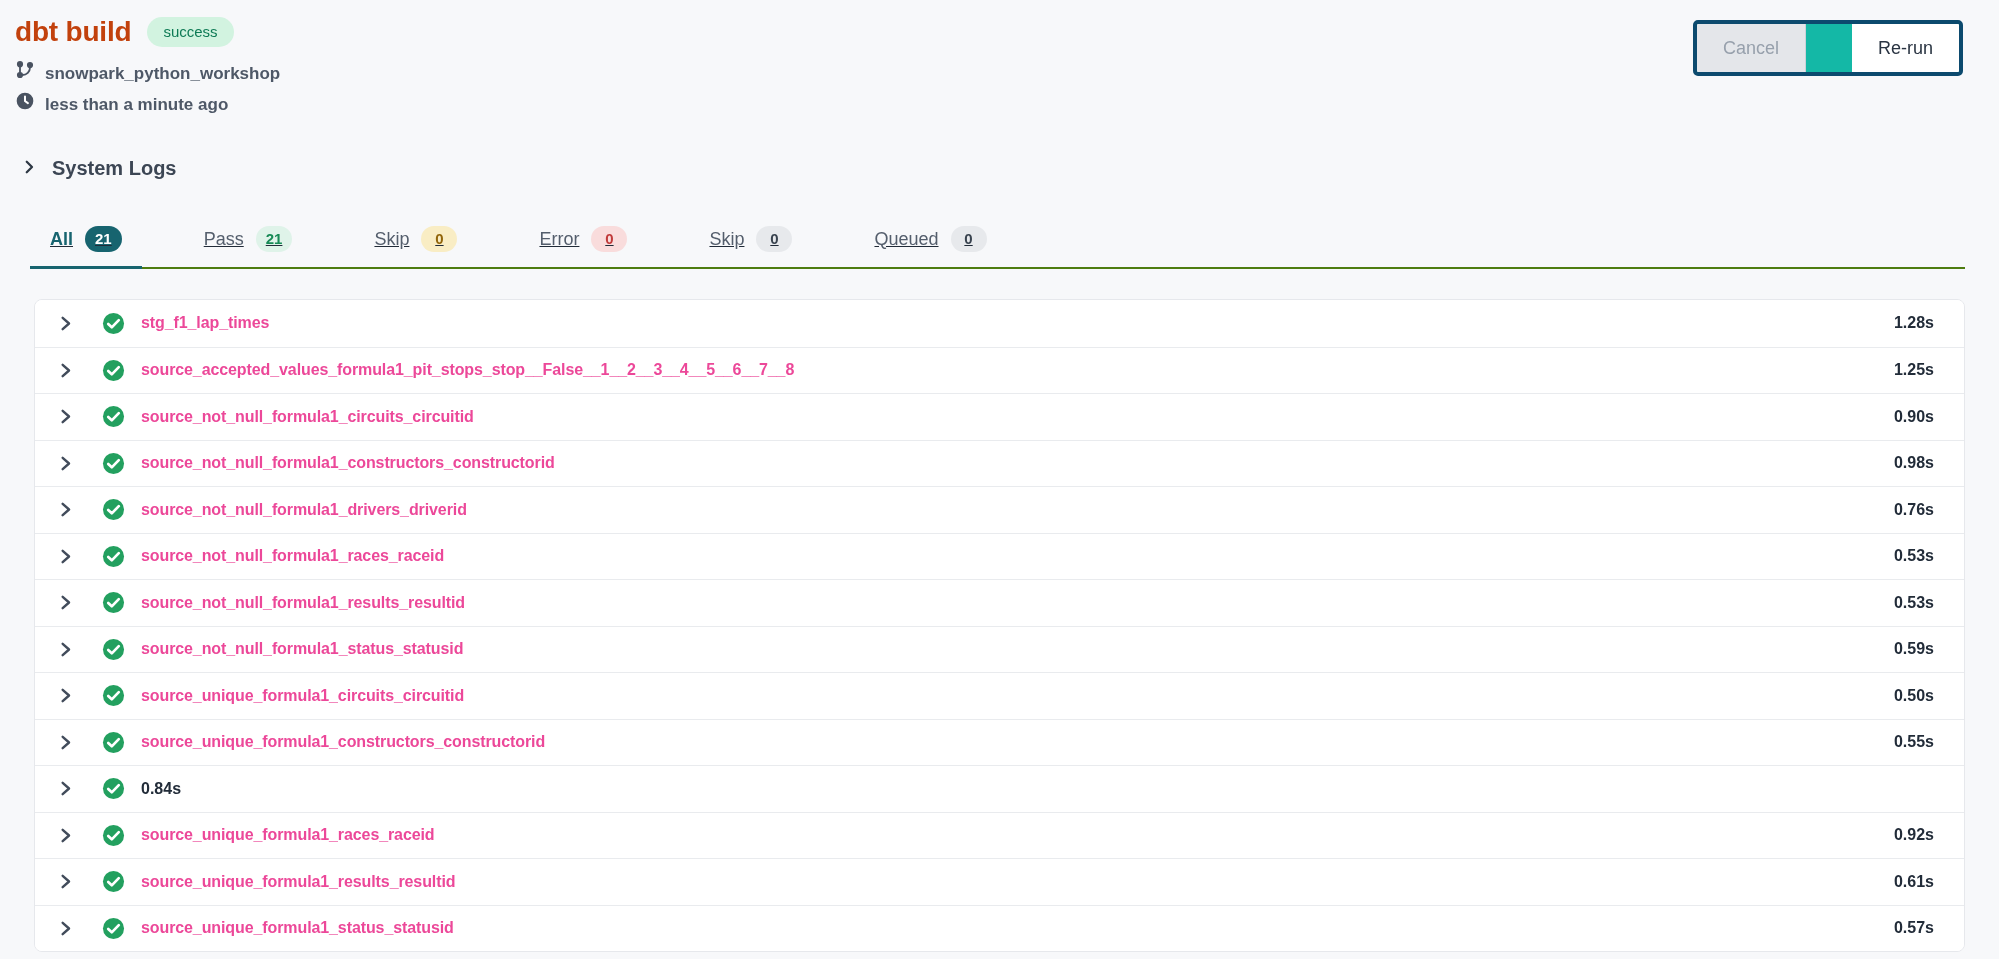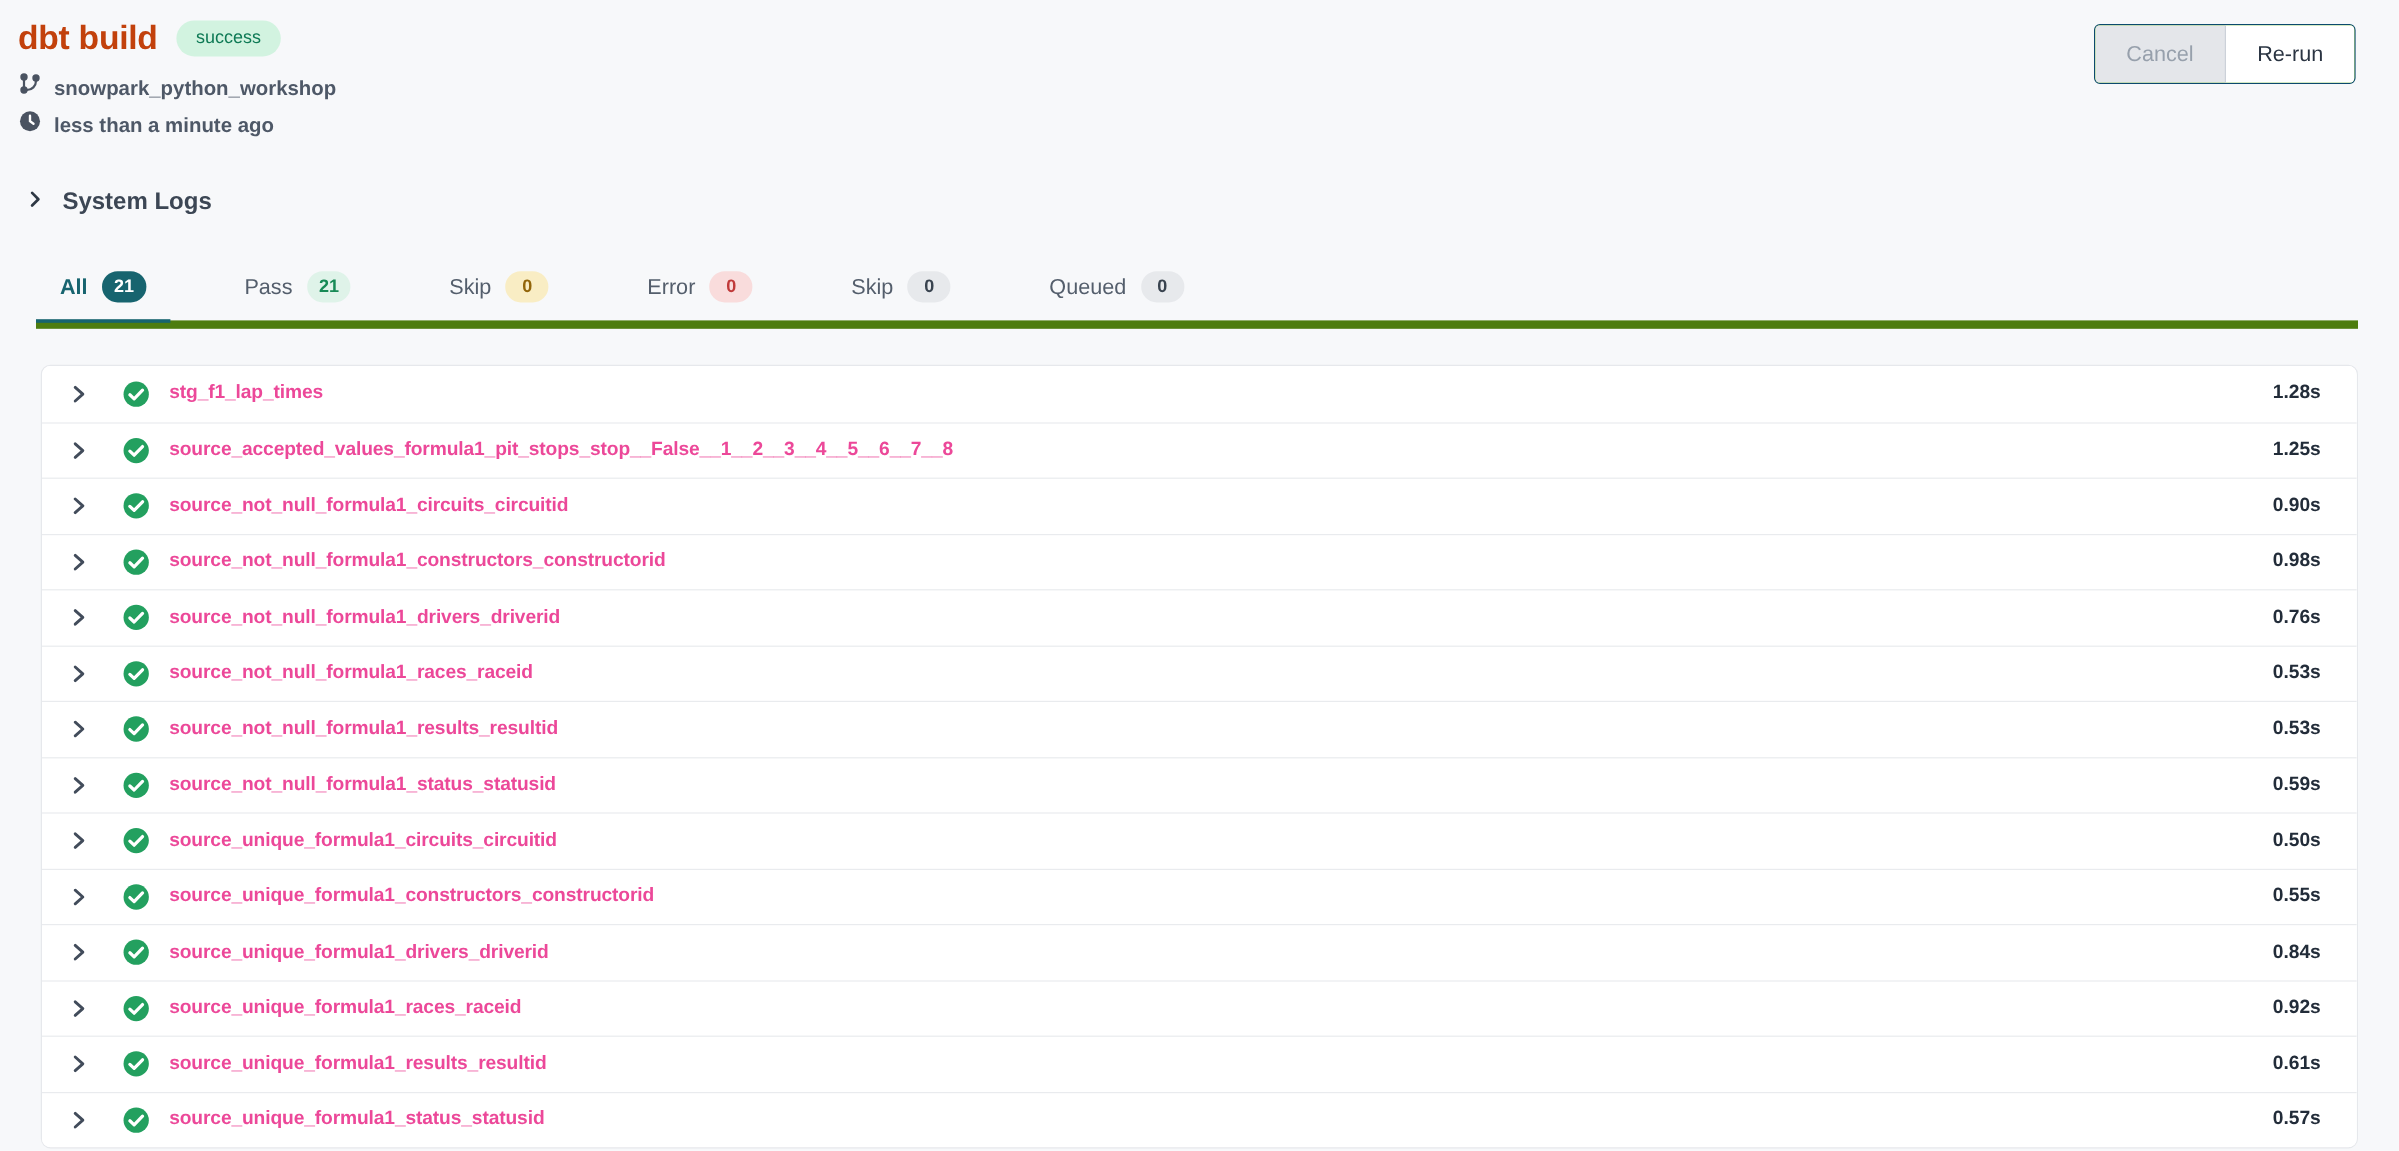--- a/index.html
+++ b/index.html
@@ -41,24 +41,25 @@
     line-height: 23px;
     margin-bottom: 5px;
     font-weight: bold;
   }
   .meta-row svg { flex: 0 0 auto; }
 
   .header-actions {
     position: absolute;
     top: 20px; right: 36px;
     display: flex;
-    border: 1px solid #0c4a6e;
+    border: 4px solid #0c4a6e;
     border-radius: 5px;
     overflow: hidden;
-    background: #bef264;
+    background: #14b8a6;
+    gap: 46px;
   }
   .btn {
     font-family: inherit;
     font-size: 18px;
     height: 48px;
     padding: 0 26px;
     border: none;
     cursor: pointer;
     background: #fff;
   }
@@ -80,21 +81,22 @@
   .system-logs-label {
     font-size: 20px;
     font-weight: 700;
     color: #3c4654;
   }
 
   
   .tabs {
     display: flex;
     margin: 34px 34px 0 30px;
-    border-bottom: 7px solid #4d7c0f;
+    border-bottom: 2px solid #4d7c0f;
+    text-decoration: underline;
   }
   .tab {
     display: flex; align-items: center;
     gap: 12px;
     background: none; border: none;
     font-family: inherit;
     padding: 12px 20px 14px 20px;
     margin-right: 42px;
     cursor: pointer;
     border-bottom: 3px solid transparent;
@@ -396,21 +398,20 @@
       <svg width="17" height="17" viewBox="0 0 24 24" fill="none" stroke="#424c5b" stroke-width="3.4" stroke-linecap="round" stroke-linejoin="round">
         <polyline points="8 4 17 12 8 20"></polyline>
       </svg>
     </span>
     <span class="row-check">
       <svg width="23" height="23" viewBox="0 0 24 24">
         <circle cx="12" cy="12" r="11" fill="#23a05f"></circle>
         <path d="M6.5 12.5 L10.2 16 L17.5 8.5" stroke="#ffffff" stroke-width="2.8" fill="none" stroke-linecap="round" stroke-linejoin="round"></path>
       </svg>
     </span>
-    <span class="row-name">source_unique_formula1_drivers_driverid</span>
     <span class="row-time">0.84s</span>
   </div>
 
   <div class="result-row">
     <span class="row-chevron">
       <svg width="17" height="17" viewBox="0 0 24 24" fill="none" stroke="#424c5b" stroke-width="3.4" stroke-linecap="round" stroke-linejoin="round">
         <polyline points="8 4 17 12 8 20"></polyline>
       </svg>
     </span>
     <span class="row-check">

